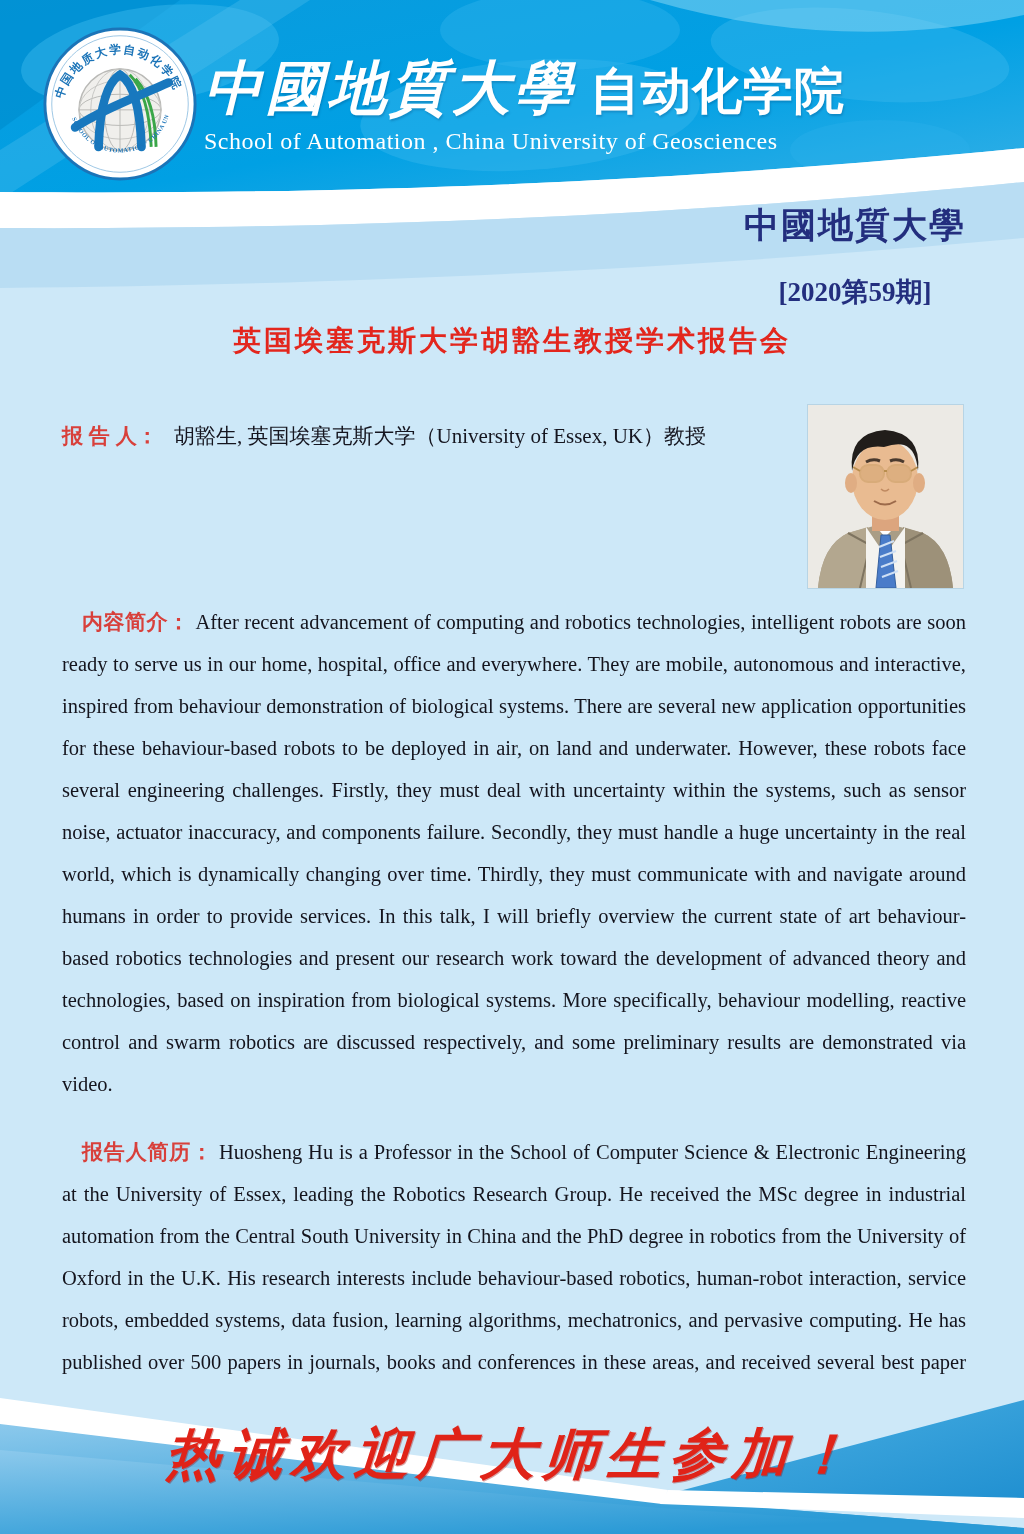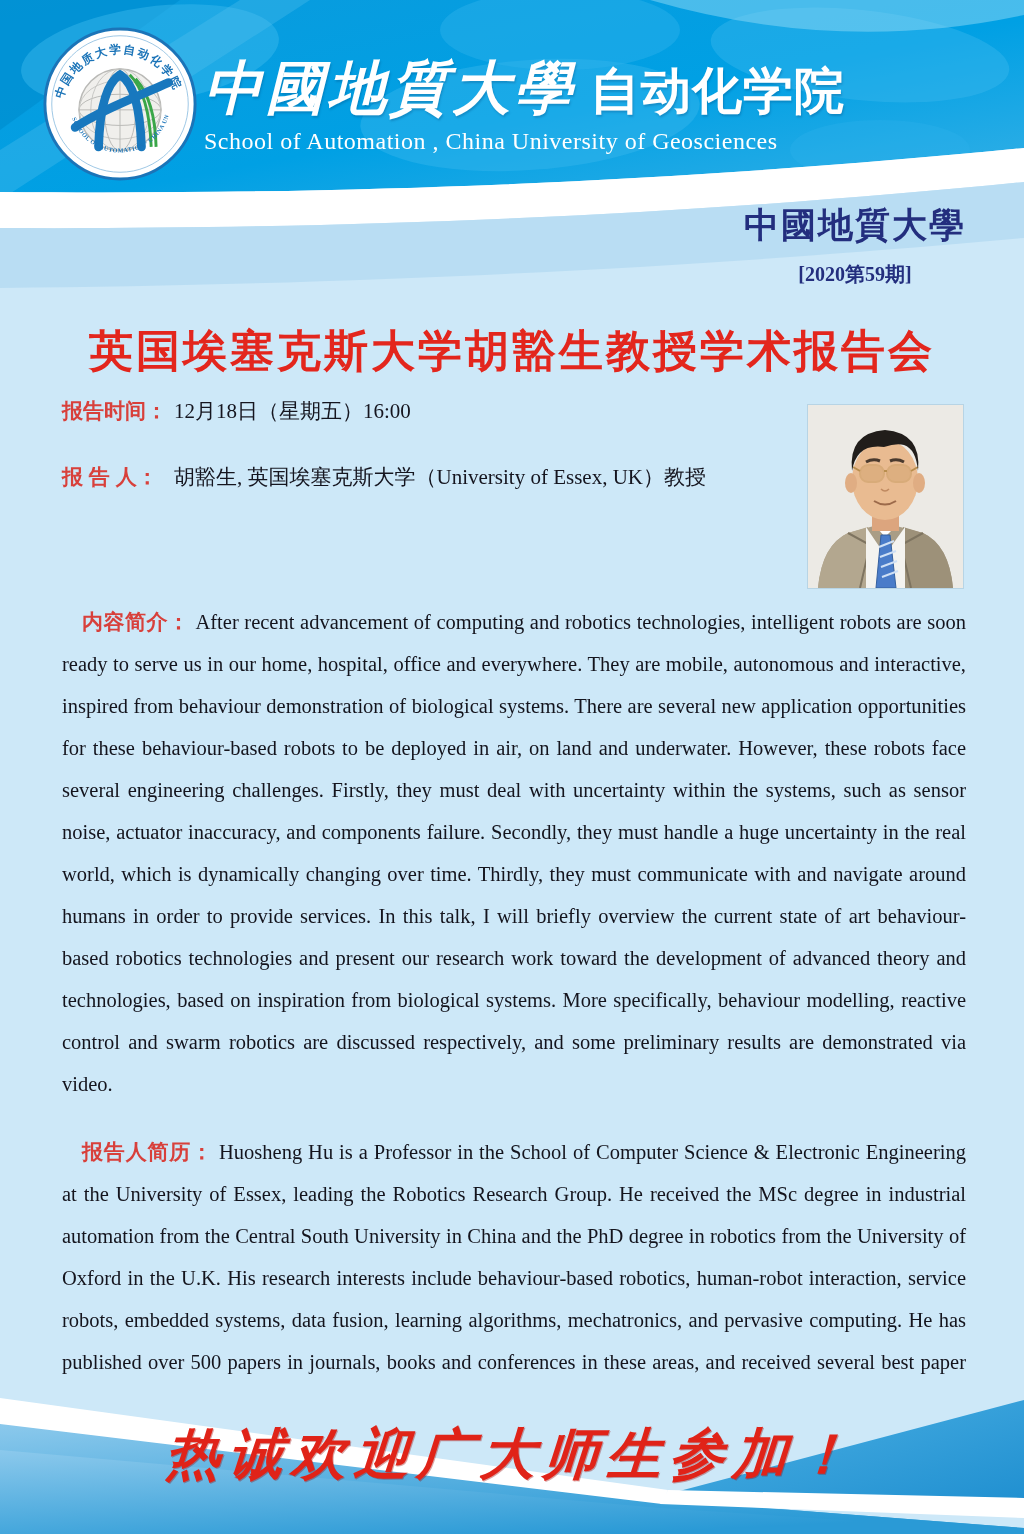--- a/index.html
+++ b/index.html
@@ -20,25 +20,25 @@
   .brand-cn .part1{font-size:58px;letter-spacing:4px;}
   .brand-cn .part2{font-size:50px;font-style:normal;font-family:"Liberation Sans",sans-serif;letter-spacing:1px;margin-left:14px;}
   .brand-en{
     margin-top:0;font-family:"Liberation Serif", serif;font-weight:normal;
     font-size:24px;letter-spacing:.5px;
   }
   
   .forum{position:absolute;right:58px;top:202px;text-align:center;color:#232e7e;}
   .forum-name{font-size:35px;font-weight:900;letter-spacing:2px;
     font-family:"Liberation Sans",sans-serif;}
-  .forum-issue{font-size:20px;margin-top:12px;font-family:"Liberation Serif",serif;font-weight:bold;}
+  .forum-issue{font-size:27px;margin-top:25px;font-family:"Liberation Serif",serif;font-weight:bold;}
   
   .main-title{
     position:absolute;top:322px;left:0;width:100%;text-align:center;
-    color:#e3261d;font-size:44px;font-weight:900;letter-spacing:3px;
+    color:#e3261d;font-size:28px;font-weight:900;letter-spacing:3px;
   }
   
   .details{position:absolute;left:62px;top:398px;width:740px;}
   .drow{display:flex;margin-bottom:15px;font-size:21px;line-height:26px;}
   .dlabel{width:112px;flex:0 0 112px;color:#d8403b;font-weight:bold;white-space:nowrap;}
   .dvalue{color:#15151f;font-family:"Liberation Serif",serif;white-space:nowrap;}
   .drow.gap-before{margin-top:25px;}
   
   .photo{position:absolute;left:808px;top:405px;width:155px;height:183px;box-shadow:0 0 0 1px rgba(120,150,170,.25);}
   
@@ -136,24 +136,20 @@
 </div>
 
 <div class="forum">
   <div class="forum-name">中國地質大學</div>
   <div class="forum-issue">[2020第59期]</div>
 </div>
 
 <div class="main-title">英国埃塞克斯大学胡豁生教授学术报告会</div>
 
 <div class="details">
-  <div class="drow">
-    <span class="dlabel">报告时间：</span>
-    <span class="dvalue">12月18日（星期五）16:00</span>
-  </div>
   <div class="drow">
     <span class="dlabel"></span>
   </div>
   <div class="drow gap-before">
     <span class="dlabel">报 告 人：</span>
     <span class="dvalue">胡豁生, 英国埃塞克斯大学（University of Essex, UK）教授</span>
   </div>
 </div>
 
 <div class="photo">

